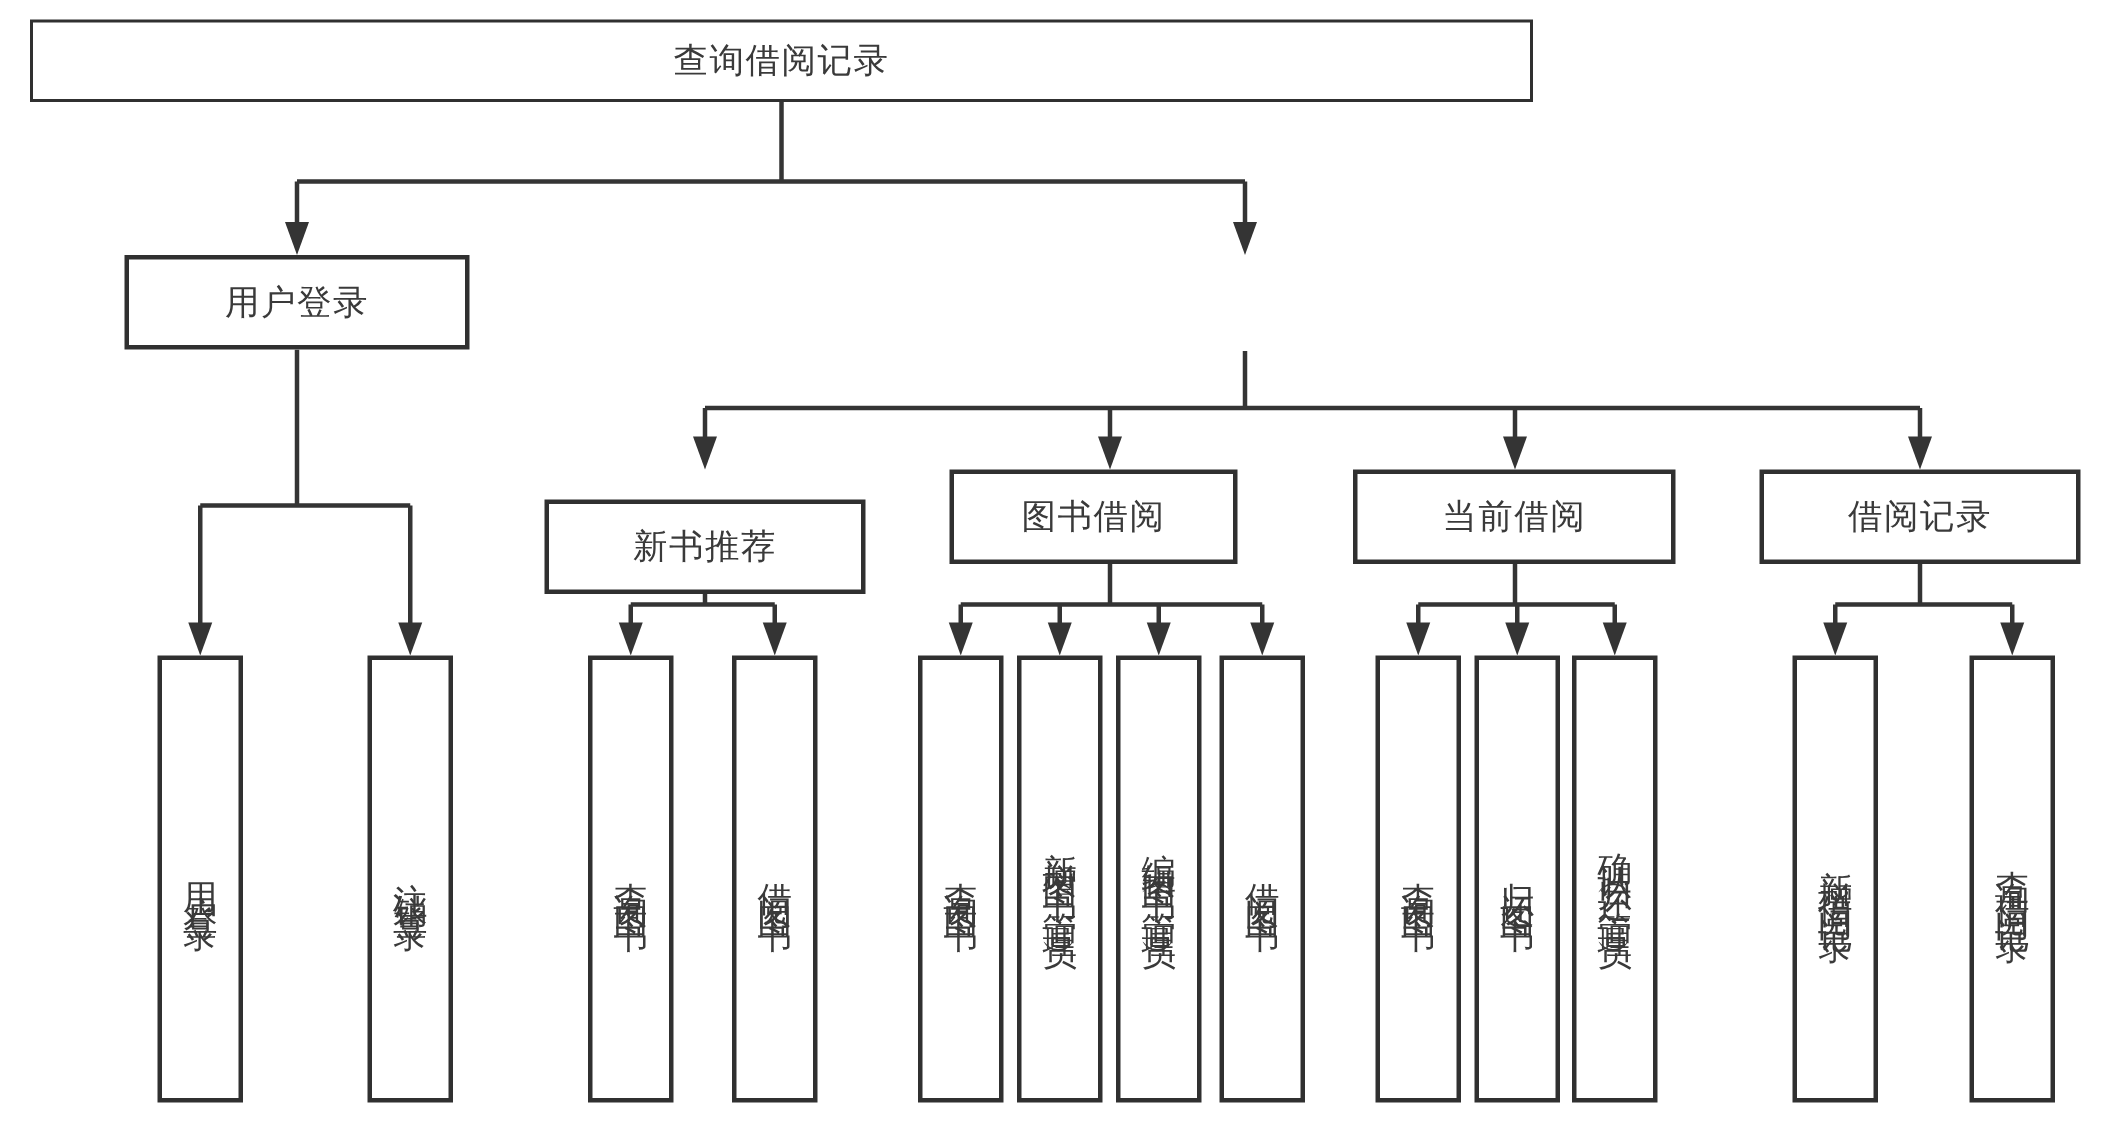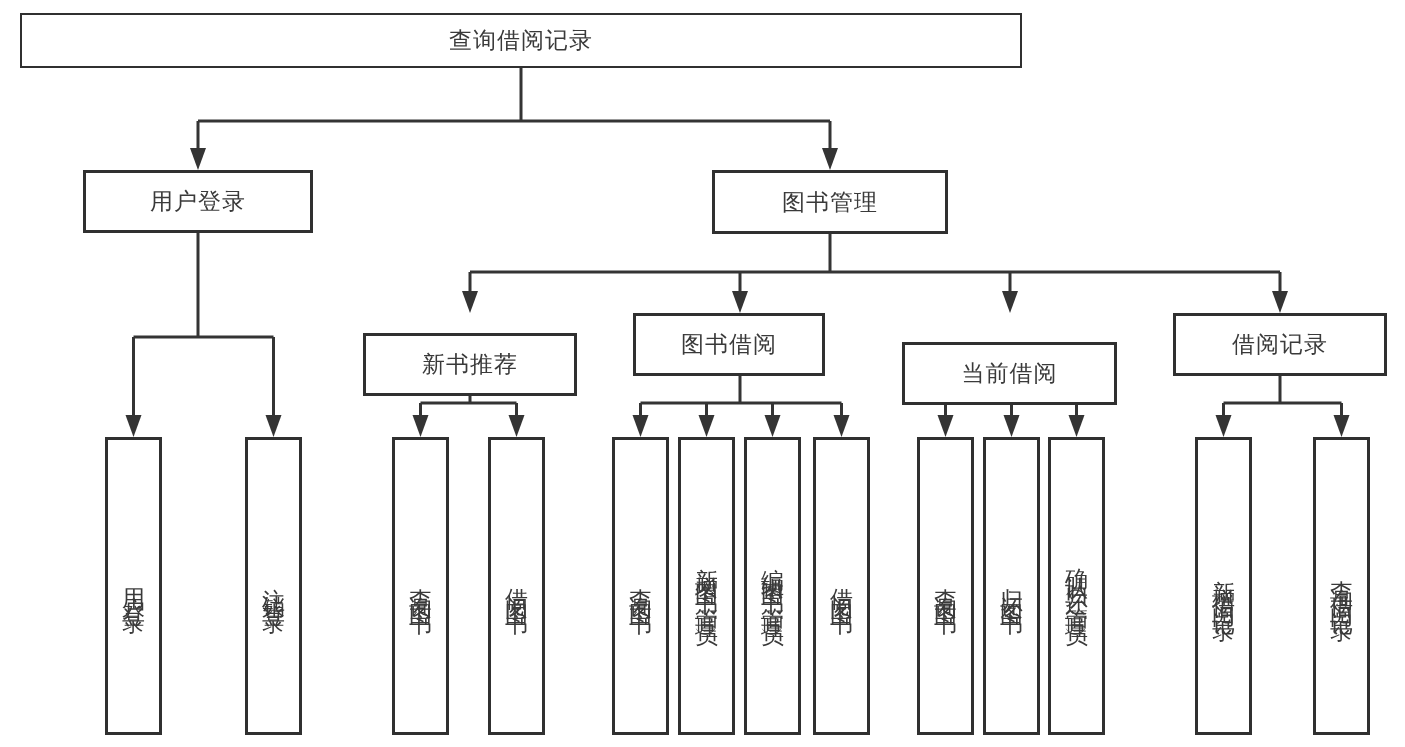--- a/index.html
+++ b/index.html
@@ -80,25 +80,24 @@
     <polygon class="ah" points="1068.5,415 1084.5,415 1076.5,437"></polygon>
 
     <path class="cl" d="M1280 376 V403 M1223.5 403 H1341.5 M1223.5 403 V417 M1341.5 403 V417"></path>
     <polygon class="ah" points="1215.5,415 1231.5,415 1223.5,437"></polygon>
     <polygon class="ah" points="1333.5,415 1349.5,415 1341.5,437"></polygon>
   </svg>
 
   <div class="box root" style="left:20px;top:13px;width:1002px;height:55px;">查询借阅记录</div>
 
   <div class="box" style="left:83px;top:170px;width:230px;height:63px;">用户登录</div>
-  <div class="box" style="left:712px;top:170px;width:236px;height:64px;">图书管理</div>
 
   <div class="box" style="left:363px;top:313px;width:214px;height:63px;margin-top:20px;">新书推荐</div>
   <div class="box" style="left:633px;top:313px;width:192px;height:63px;">图书借阅</div>
-  <div class="box" style="left:902px;top:313px;width:215px;height:63px;margin-top:29px;">当前借阅</div>
+  <div class="box" style="left:902px;top:313px;width:215px;height:63px;">当前借阅</div>
   <div class="box" style="left:1173px;top:313px;width:214px;height:63px;">借阅记录</div>
 
   <div class="box leaf" style="left:105px;top:437px;width:57px;height:298px;">
     <span>用户登录</span>
   </div>
   <div class="box leaf" style="left:245px;top:437px;width:57px;height:298px;">
     <span>注销登录</span>
   </div>
 
   <div class="box leaf" style="left:392px;top:437px;width:57px;height:298px;">

